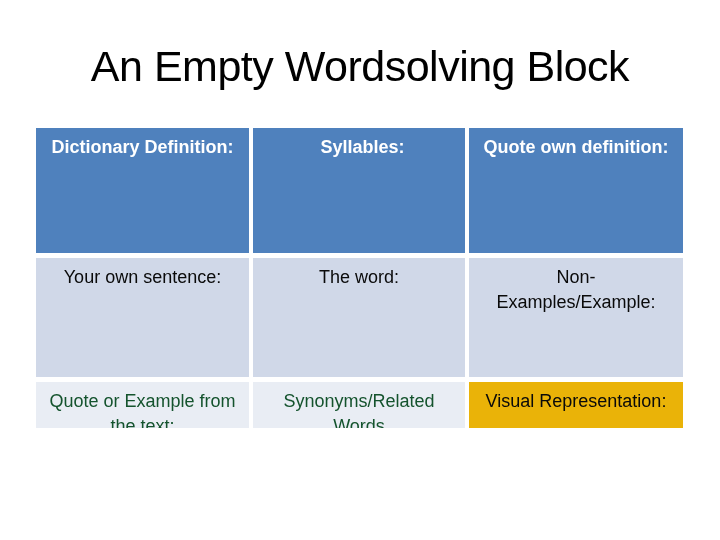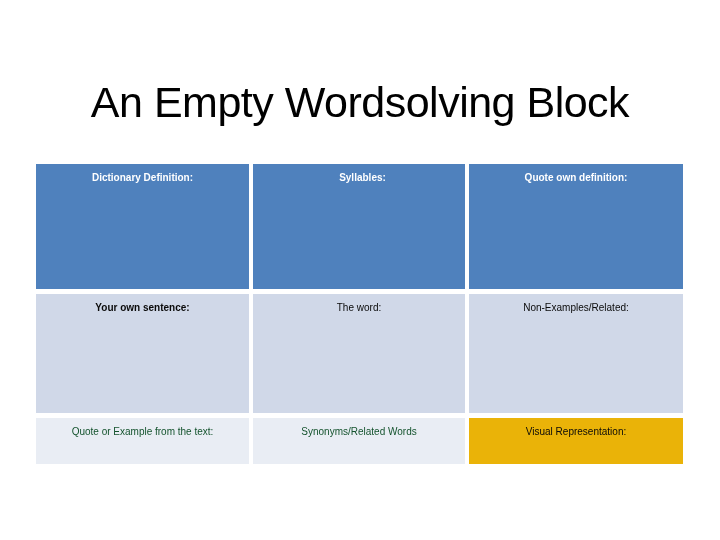--- a/index.html
+++ b/index.html
@@ -7,21 +7,20 @@
     padding: 0;
     background: #ffffff;
     font-family: "Liberation Sans", sans-serif;
   }
   .slide {
     position: relative;
     width: 720px;
     height: 428px;
     background: #ffffff;
     overflow: hidden;
-    margin-top: 36px;
   }
   .title {
     position: absolute;
     top: 42px;
     left: 0;
     right: 0;
     margin: 0;
     text-align: center;
     font-size: 43px;
     font-weight: 400;
@@ -35,42 +34,42 @@
     top: 128px;
     display: grid;
     grid-template-columns: 213px 212px 214px;
     grid-template-rows: 125px 119px 131px;
     gap: 5px 4px;
   }
   .cell {
     box-sizing: border-box;
     padding: 7px 9px 0 9px;
     text-align: center;
-    font-size: 10px;
+    font-size: 18px;
     line-height: 1.4;
   }
   .cell.header {
     font-weight: 700;
   }
 </style>
 </head>
 <body>
 
 <div class="slide" style="background: rgb(255, 255, 255);">
 
   <h1 class="title" style="color: rgb(0, 0, 0);">An Empty Wordsolving Block</h1>
 
   <div class="ws-table">
 
     <div class="cell header" style="background: rgb(79, 129, 189); color: rgb(255, 255, 255); font-weight: 700;">Dictionary Definition:</div>
     <div class="cell header" style="background: rgb(79, 129, 189); color: rgb(255, 255, 255); font-weight: 700; padding-left: 16px;">Syllables:</div>
     <div class="cell header" style="background: rgb(79, 129, 189); color: rgb(255, 255, 255); font-weight: 700;">Quote own definition:</div>
 
-    <div class="cell" style="background: rgb(208, 216, 232); color: rgb(10, 10, 10); font-weight: 700;">Your own sentence:</div>
+    <div class="cell" style="background: rgb(208, 216, 232); color: rgb(10, 10, 10); font-weight: 400;">Your own sentence:</div>
     <div class="cell" style="background: rgb(208, 216, 232); color: rgb(10, 10, 10); font-weight: 400; text-align: center;">The word:</div>
-    <div class="cell" style="background: rgb(208, 216, 232); color: rgb(10, 10, 10); font-weight: 400;">Non-Examples/Related:</div>
+    <div class="cell" style="background: rgb(208, 216, 232); color: rgb(10, 10, 10); font-weight: 400;">Non-Examples/Example:</div>
 
     <div class="cell" style="background: rgb(233, 237, 244); color: #14532d; font-weight: 400;">Quote or Example from the text:</div>
     <div class="cell" style="background: rgb(233, 237, 244); color: #14532d; font-weight: 400;">Synonyms/Related Words</div>
     <div class="cell" style="background: #eab308; color: rgb(10, 10, 10); font-weight: 400;">Visual Representation:</div>
 
   </div>
 </div>
 
 </body></html>

